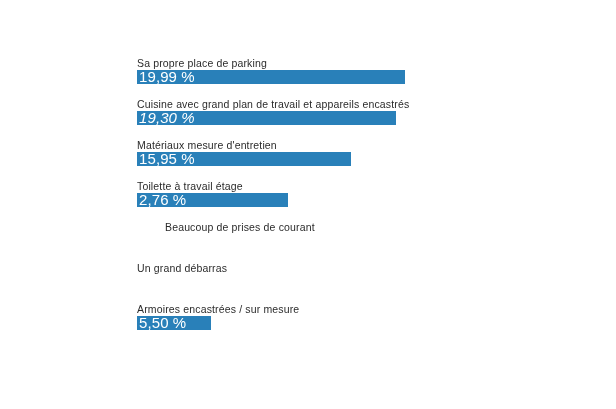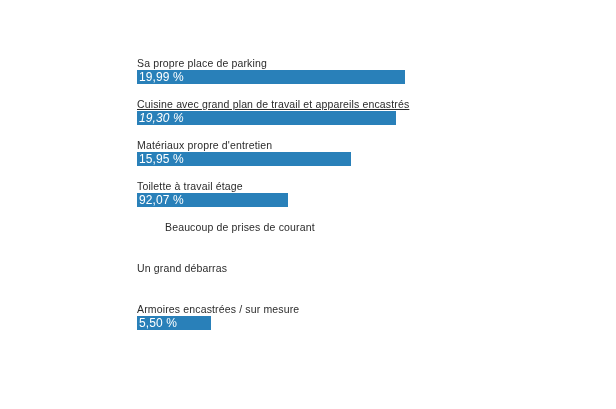--- a/index.html
+++ b/index.html
@@ -65,58 +65,58 @@
     background: #2980b9;
     box-sizing: border-box;
   }
 
   .bar-value {
     position: absolute;
     left: 2px;
     top: 0;
     height: 14px;
     line-height: 14.5px;
-    font-size: 12px;
+    font-size: 15px;
     letter-spacing: 0.1px;
     color: #ffffff;
     white-space: nowrap;
     pointer-events: none;
   }
 </style>
 </head>
 <body>
 
 <div id="chart-canvas" style="background: rgb(255, 255, 255);">
   <div id="plot-area">
       <div class="bar-row">
         <div class="bar-label" style="color: rgb(43, 43, 43);">Sa propre place de parking</div>
         <div class="bar-track">
           <div class="bar-fill" style="background: rgb(41, 128, 185); width: 268px;"></div>
           <div class="bar-value" style="color: rgb(255, 255, 255);">19,99 %</div>
         </div>
       </div>
       <div class="bar-row">
-        <div class="bar-label" style="color: rgb(43, 43, 43); text-decoration: underline;">Cuisine avec grand plan de travail et appareils encastrés</div>
+        <div class="bar-label" style="color: rgb(43, 43, 43);">Cuisine avec grand plan de travail et appareils encastrés</div>
         <div class="bar-track">
           <div class="bar-fill" style="background: rgb(41, 128, 185); width: 258.749px;"></div>
           <div class="bar-value" style="color: rgb(255, 255, 255); font-style: italic;">19,30 %</div>
         </div>
       </div>
       <div class="bar-row">
-        <div class="bar-label" style="color: rgb(43, 43, 43);">Matériaux propre d'entretien</div>
+        <div class="bar-label" style="color: rgb(43, 43, 43);">Matériaux mesure d'entretien</div>
         <div class="bar-track">
           <div class="bar-fill" style="background: rgb(41, 128, 185); width: 213.837px;"></div>
           <div class="bar-value" style="color: rgb(255, 255, 255);">15,95 %</div>
         </div>
       </div>
       <div class="bar-row">
         <div class="bar-label" style="color: rgb(43, 43, 43);">Toilette à travail étage</div>
         <div class="bar-track">
           <div class="bar-fill" style="background: rgb(41, 128, 185); width: 151.094px;"></div>
-          <div class="bar-value" style="color: rgb(255, 255, 255);">92,07 %</div>
+          <div class="bar-value" style="color: rgb(255, 255, 255);">2,76 %</div>
         </div>
       </div>
       <div class="bar-row">
         <div class="bar-label" style="color: rgb(43, 43, 43); margin-left: 28px;">Beaucoup de prises de courant</div>
       </div>
       <div class="bar-row">
         <div class="bar-label" style="color: rgb(43, 43, 43); text-align: center;">Un grand débarras</div>
       </div>
       <div class="bar-row">
         <div class="bar-label" style="color: rgb(43, 43, 43);">Armoires encastrées / sur mesure</div>

